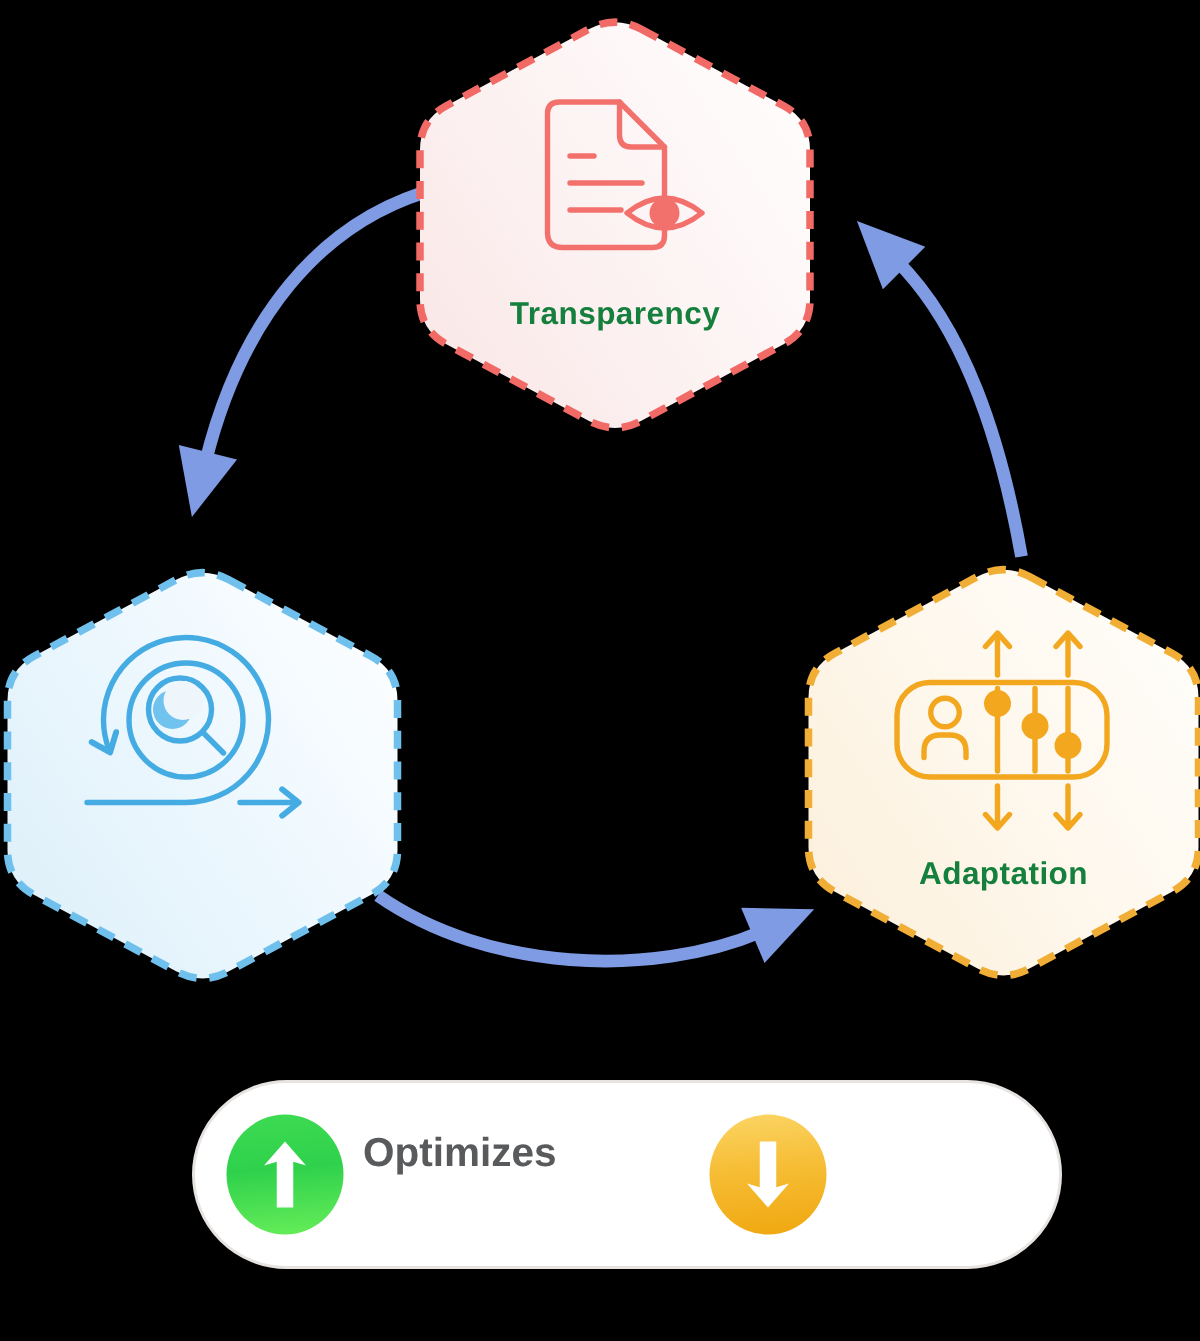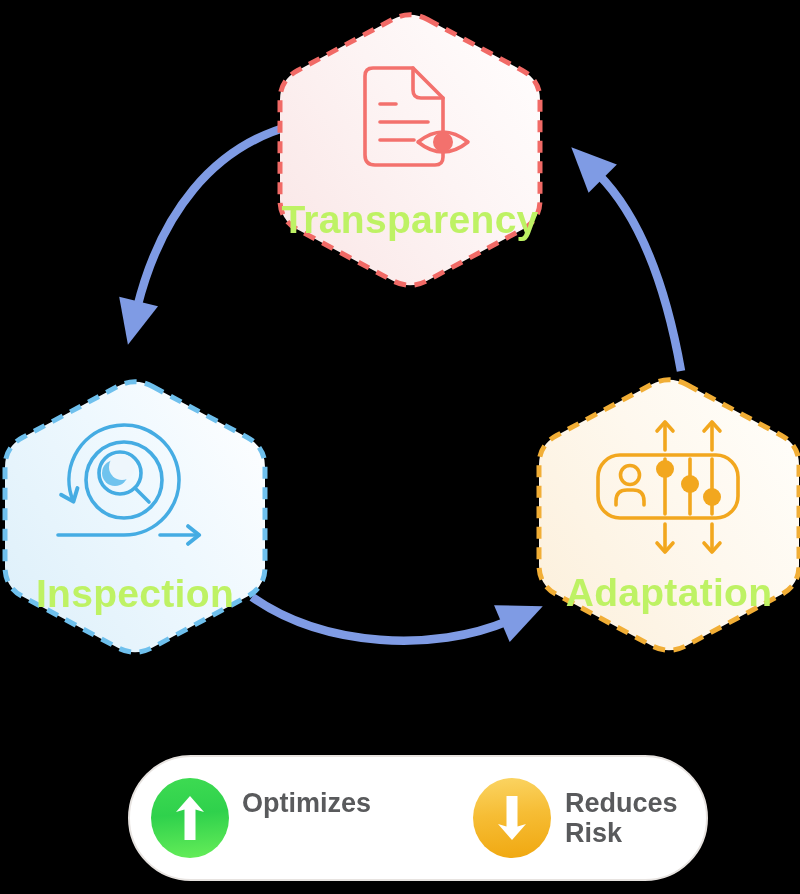--- a/index.html
+++ b/index.html
@@ -14,28 +14,28 @@
   .hex-transparency{left:275px;top:5px;}
   .hex-inspection{left:0px;top:372px;}
   .hex-adaptation{left:534px;top:370px;}
   .hexbg{position:absolute;left:0;top:0;}
   .node-icon{position:absolute;}
   .icon-doc{left:77px;top:53px;}
   .icon-sprint{left:50px;top:48px;}
   .icon-sliders{left:50px;top:42px;}
   .node-label{
     position:absolute;left:0;width:100%;text-align:center;
-    font-size:39px;font-weight:700;color:#bef264;letter-spacing:.3px;
+    font-size:21px;font-weight:700;color:#15803d;letter-spacing:.3px;
   }
   .hex-transparency .node-label{top:193px;}
   .hex-inspection .node-label{top:200px;}
   .hex-adaptation .node-label{top:201px;}
 
   .legend-pill{
-    position:absolute;left:128px;top:755px;width:580px;height:126px;
+    position:absolute;left:128px;top:720px;width:580px;height:126px;
     background:#ffffff;border:2px solid #e7e3e0;border-radius:63px;
     box-sizing:border-box;
   }
   .badge-circle{
     position:absolute;width:78px;height:80px;border-radius:50%;
     display:flex;align-items:center;justify-content:center;
   }
   .badge-green{left:21px;top:21px;background:linear-gradient(175deg,#3edb52 0%,#2fd14c 45%,#67ee59 100%);}
   .badge-yellow{left:343px;top:21px;background:linear-gradient(175deg,#fbd564 0%,#f6bd35 45%,#f0a70f 100%);}
   .badge-text{
@@ -106,21 +106,20 @@
         </marker>
       </defs>
       <path d="M 8,115 L 74,115 A 55,55 0 1 0 23,80.6" marker-end="url(#chevB)"></path>
       <circle cx="74" cy="60" r="38"></circle>
       <circle cx="70" cy="53" r="21"></circle>
       <path d="M85,68 L99,82"></path>
       <circle cx="65" cy="53" r="13" fill="#6fc3ee" stroke="none"></circle>
       <circle cx="72" cy="47" r="13" fill="#eef6fc" stroke="none"></circle>
       <path d="M 110,115 L 148,115" marker-end="url(#chevB)"></path>
     </svg>
-    <div class="node-label">Inspection</div>
   </div>
 
   <div class="hex hex-adaptation">
     <svg class="hexbg" width="270" height="290" viewBox="0 0 270 290">
       <defs>
         <linearGradient id="gradY" x1="0%" y1="85%" x2="100%" y2="15%">
           <stop offset="0%" stop-color="#fcf0dc"></stop>
           <stop offset="55%" stop-color="#fef8ee"></stop>
           <stop offset="100%" stop-color="#fffefa"></stop>
         </linearGradient>
@@ -158,19 +157,15 @@
       </svg>
     </div>
     <div class="badge-text t1">
       <div>Optimizes</div>
     </div>
     <div class="badge-circle badge-yellow">
       <svg width="30" height="46" viewBox="0 0 30 46">
         <path d="M15,45 L1,29 L9.5,31.5 L9.5,1 L20.5,1 L20.5,31.5 L29,29 Z" fill="#ffffff"></path>
       </svg>
     </div>
-    <div class="badge-text t2">
-      <div>Reduces</div>
-      <div>Risk</div>
-    </div>
   </div>
 
 </div>
 
 </body></html>

